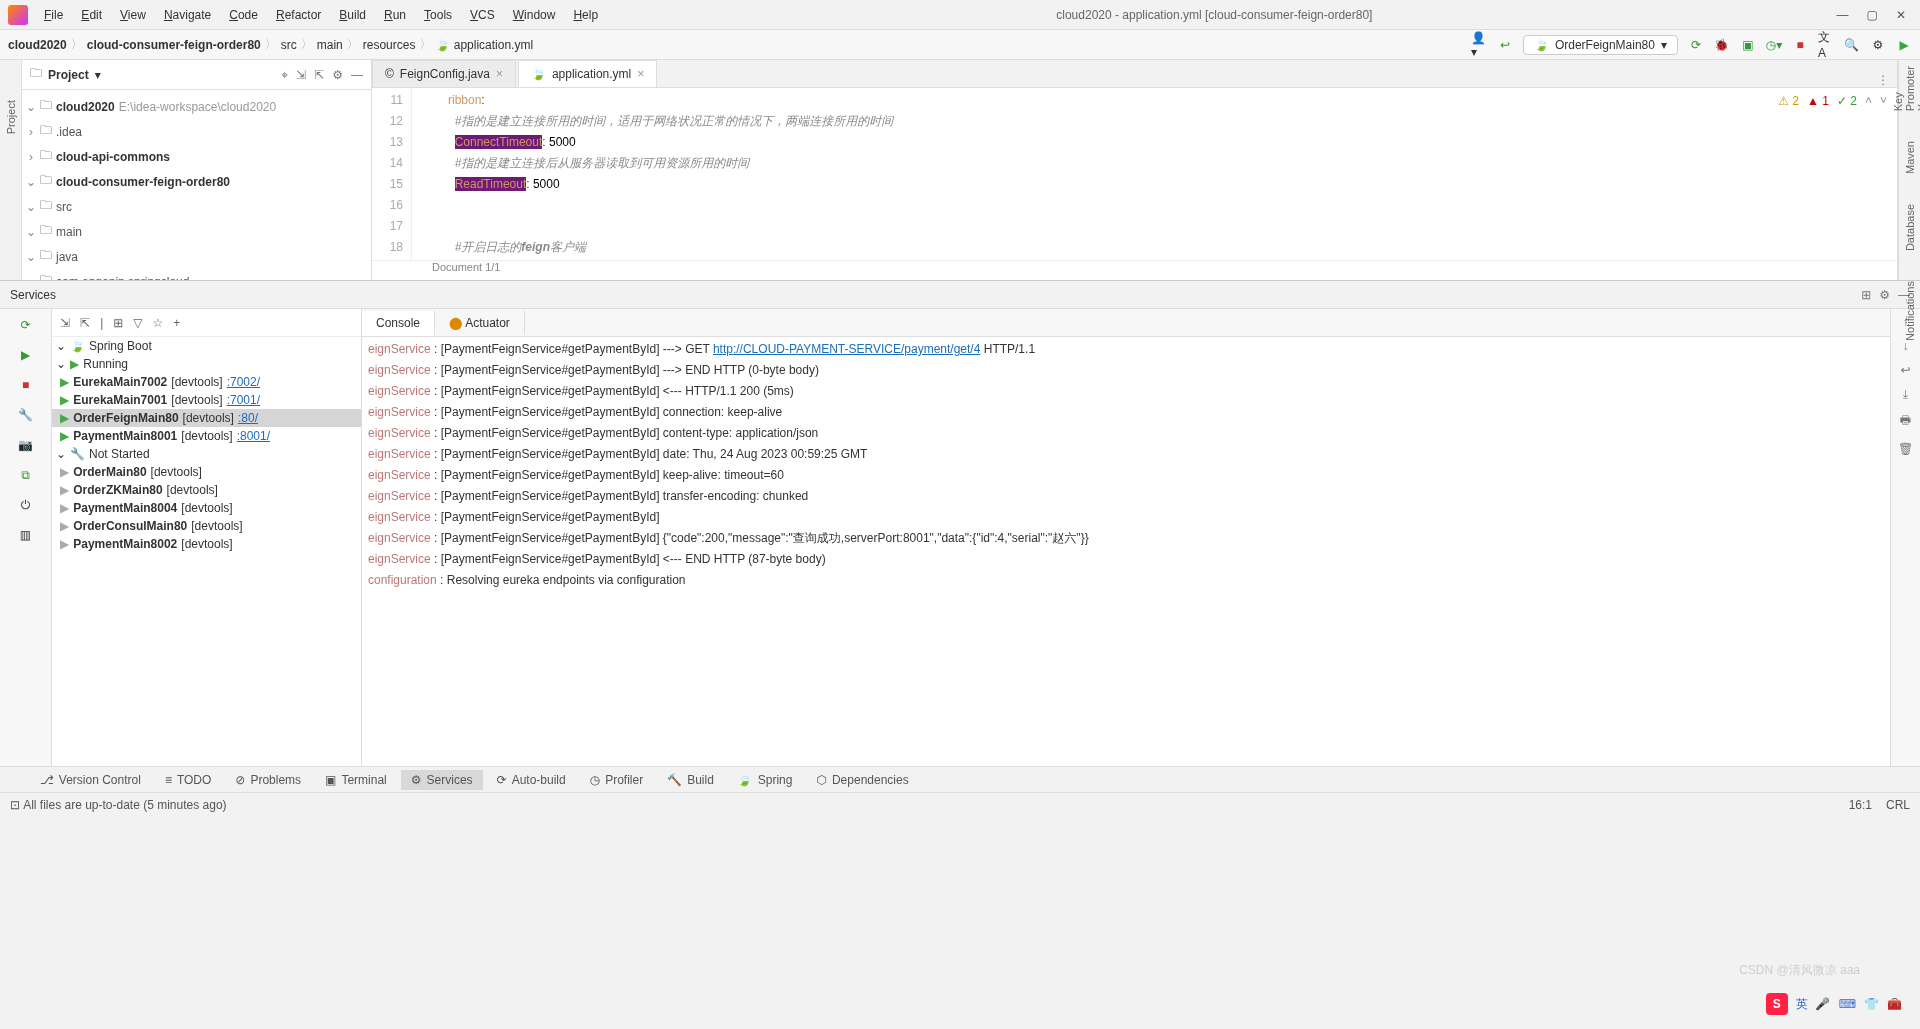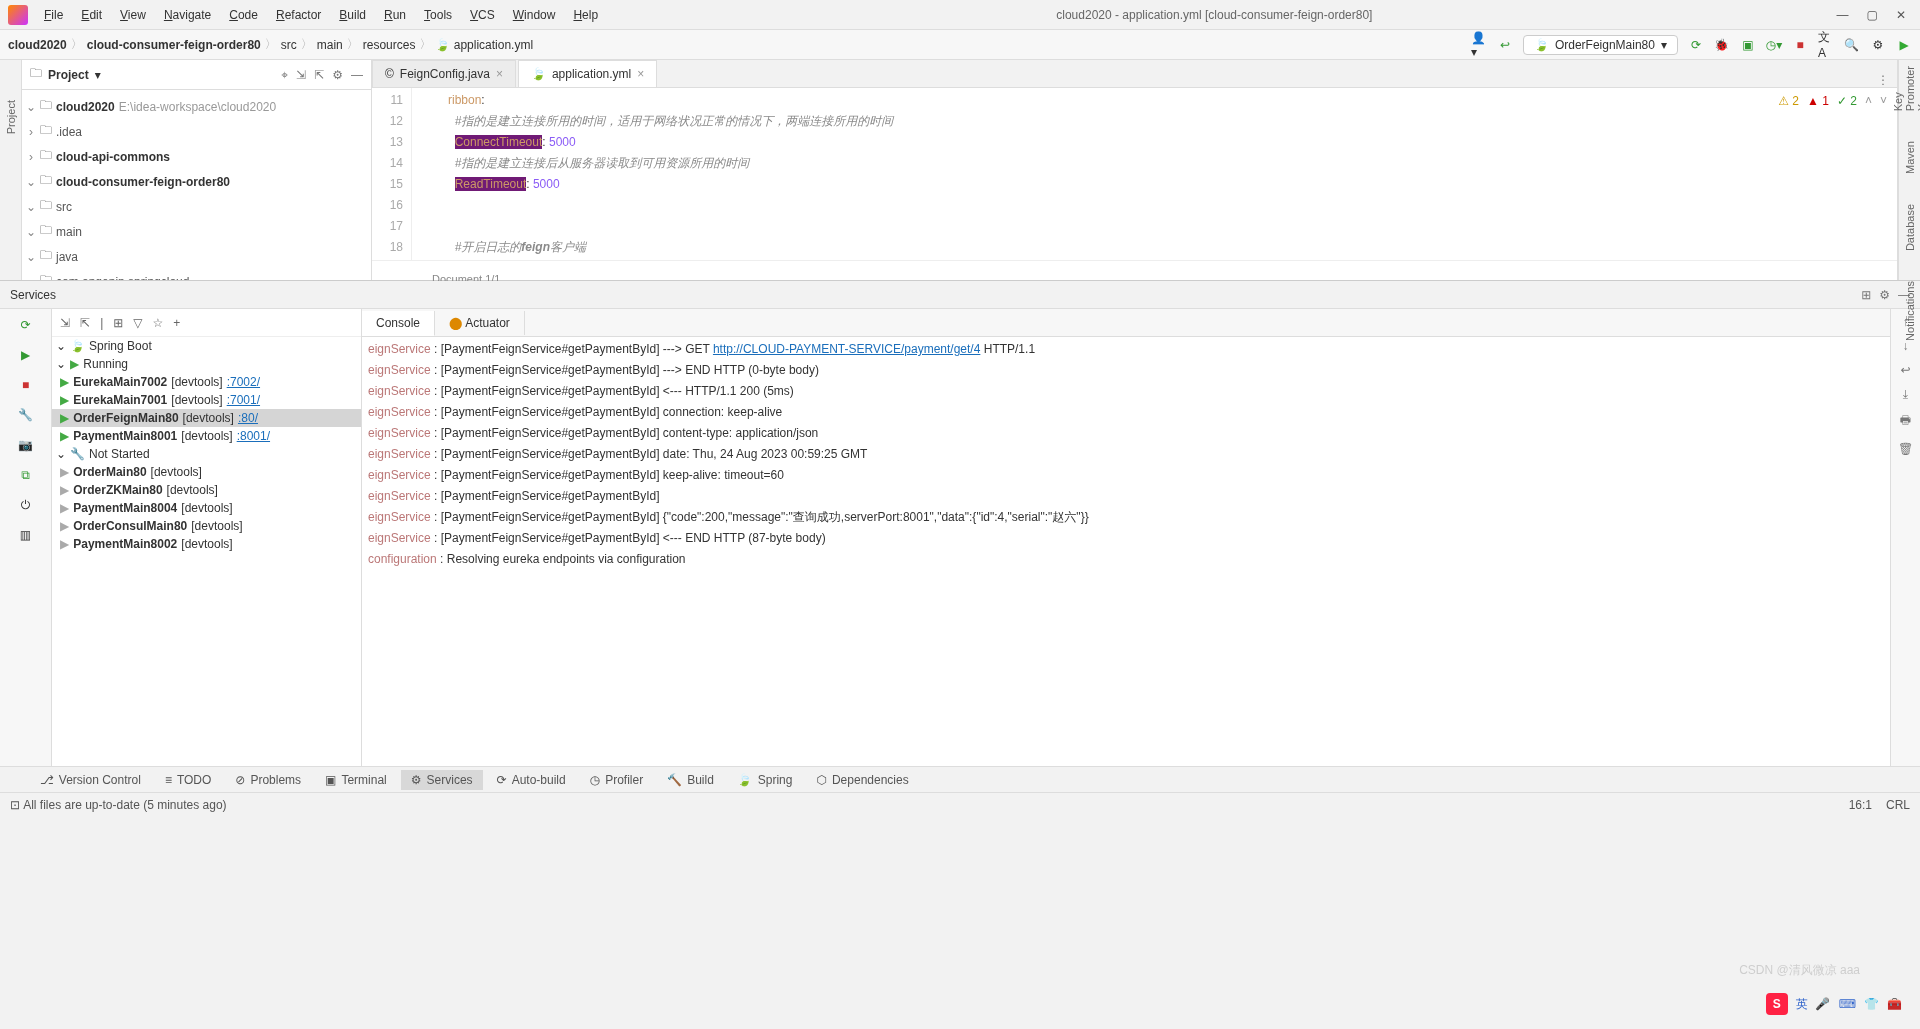--- a/index.html
+++ b/index.html
@@ -36,25 +36,25 @@
 .tab.active { background:#fff; }
 .tab .x { color:#999; }
 .edtools { margin-left:auto; padding:0 8px; color:#777; }
 .codearea { flex:1; display:flex; font-family:"JetBrains Mono",Consolas,monospace; font-size:13px; background:#fff; position:relative;gap:32px; }
 .gutter { width:40px; background:#fff; color:#aaa; text-align:right; padding:2px 8px 2px 2px; border-right:1px solid #eee; }
 .gutter div { height:21px; line-height:21px; }
 .code { flex:1; padding:2px 4px; }
 .code .ln { height:21px; line-height:21px; white-space:pre; }
 .cm { color:#8a8a8a; font-style:italic; }
 .key { color:#c96; }
-.num { color:#8b5cf6;margin-top:35px; }
+.num { color:#000000;margin-top:35px; }
 .hl { background:#701a75; }
 .inspect { position:absolute; right:10px; top:6px; display:flex; gap:8px; color:#999; align-items:center; font-size:11px; }
 .inspect .warn{color:#c90}.inspect .err{color:#c00}.inspect .ok{color:#393}
-.crumbbar { height:22px; border-top:1px solid #eee; padding:12px 60px; color:#888; font-size:11px; }
+.crumbbar { height:22px; border-top:1px solid #eee; padding:0 60px; color:#888; font-size:11px; }
 .rightgutter { width:22px; background:#f2f2f2; border-left:1px solid #ddd; display:flex; flex-direction:column; align-items:center; padding-top:6px; gap:30px; }
 .services { height:486px; display:flex; flex-direction:column; border-top:1px solid #ccc; background:#fff; }
 .svchead { height:28px; display:flex; align-items:center; padding:0 10px; background:#f2f2f2; border-bottom:1px solid #ddd; }
 .svchead .tools { margin-left:auto; display:flex; gap:8px; color:#777; }
 .svcbody { flex:1; display:flex; }
 .svcleft { width:52px; background:#f7f7f7; border-right:1px solid #ddd; display:flex; flex-direction:column; align-items:center; gap:10px; padding-top:6px; }
 .svcleft .btn { width:20px; height:20px; display:flex; align-items:center; justify-content:center; }
 .svctree { width:310px; border-right:1px solid #ddd; overflow:auto; }
 .svctree .toolbar { height:28px; display:flex; align-items:center; gap:10px; padding:0 8px; color:#666; border-bottom:1px solid #eee; }
 .svctree .node { padding:2px 4px; display:flex; align-items:center; gap:4px; white-space:nowrap; }
@@ -326,20 +326,21 @@
           <div class="contab"><span style="color:#d80">⬤</span> Actuator</div>
         </div>
       <div class="conout" id="conout">
           <div><span class="svc">eignService</span>                                                            : [PaymentFeignService#getPaymentById] ---&gt; GET <span class="url">http://CLOUD-PAYMENT-SERVICE/payment/get/4</span> HTTP/1.1</div>
           <div><span class="svc">eignService</span>                                                            : [PaymentFeignService#getPaymentById] ---&gt; END HTTP (0-byte body)</div>
           <div><span class="svc">eignService</span>                                                            : [PaymentFeignService#getPaymentById] &lt;--- HTTP/1.1 200 (5ms)</div>
           <div><span class="svc">eignService</span>                                                            : [PaymentFeignService#getPaymentById] connection: keep-alive</div>
           <div><span class="svc">eignService</span>                                                            : [PaymentFeignService#getPaymentById] content-type: application/json</div>
           <div><span class="svc">eignService</span>                                                            : [PaymentFeignService#getPaymentById] date: Thu, 24 Aug 2023 00:59:25 GMT</div>
           <div><span class="svc">eignService</span>                                                            : [PaymentFeignService#getPaymentById] keep-alive: timeout=60</div>
+          <div><span class="svc">eignService</span>                                                            : [PaymentFeignService#getPaymentById] transfer-encoding: chunked</div>
           <div><span class="svc">eignService</span>                                                            : [PaymentFeignService#getPaymentById]</div>
           <div><span class="svc">eignService</span>                                                            : [PaymentFeignService#getPaymentById] {"code":200,"message":"查询成功,serverPort:8001","data":{"id":4,"serial":"赵六"}}</div>
           <div><span class="svc">eignService</span>                                                            : [PaymentFeignService#getPaymentById] &lt;--- END HTTP (87-byte body)</div>
           <div><span class="svc">configuration</span>                                                            : Resolving eureka endpoints via configuration</div>
         </div>
     </div>
     <div class="conright">
       <span>↑</span>
       <span>↓</span>
       <span>↩</span>

